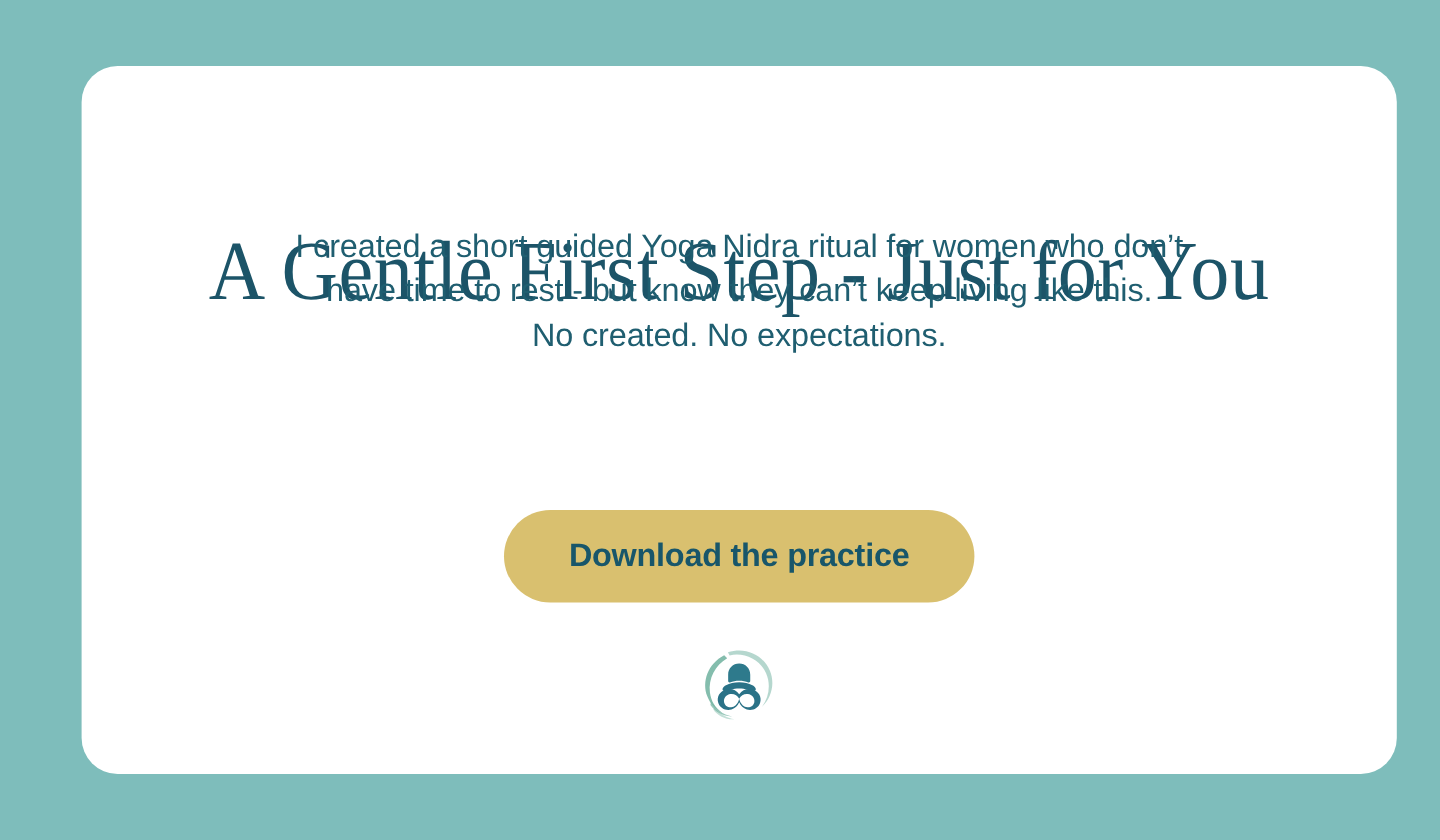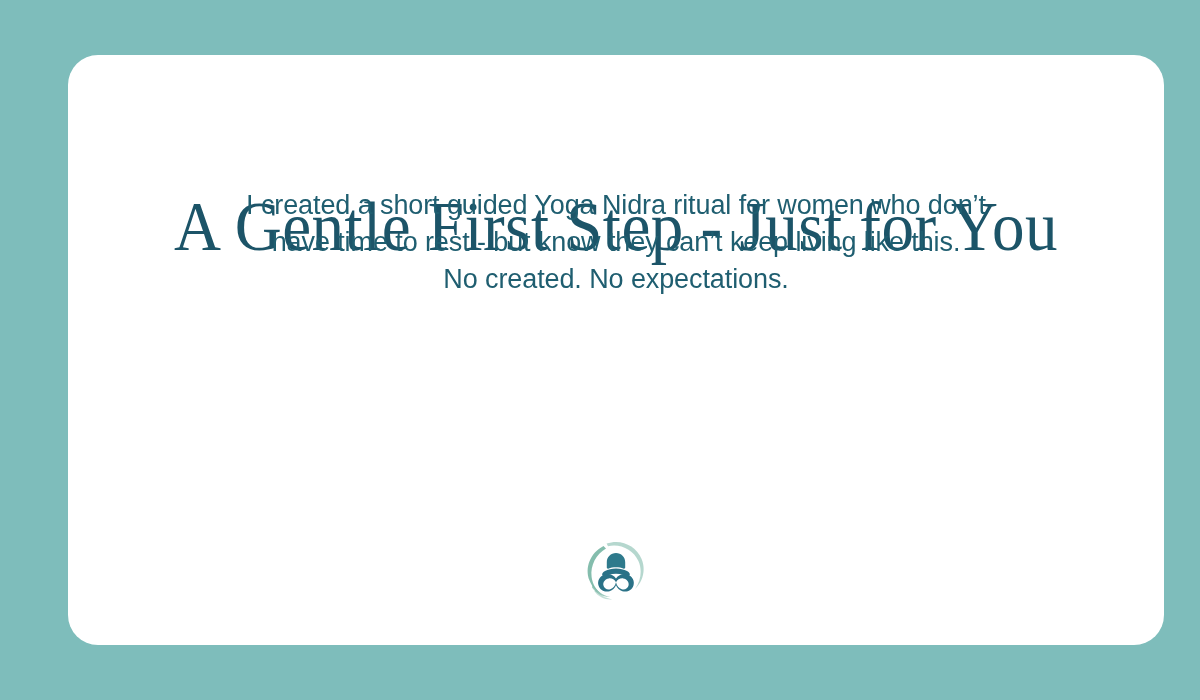--- a/index.html
+++ b/index.html
@@ -124,20 +124,23 @@
   <div class="card">
 
     <h1 class="headline">A Gentle First Step - Just for You</h1>
 
     <div class="subcopy">
       <span class="line">I created a short guided Yoga Nidra ritual for women who don’t</span>
       <span class="line">have time to rest - but know they can’t keep living like this.</span>
       <span class="line">No created. No expectations.</span>
     </div>
 
+    <div class="cta-wrap">
+      <button class="cta-button">Download the practice</button>
+    </div>
 
     <div class="logo-wrap">
       <svg class="logo" viewBox="0 0 66 62" aria-hidden="true">
 
         <path d="M20.5 6.0 C7.0 13.0 1.5 28.0 6.5 40.5 C9.0 47.0 13.5 51.5 19.0 54.0
                  C13.0 50.0 9.5 44.0 8.6 37.0 C7.2 25.5 13.0 14.5 23.0 8.6 Z" fill="#79b7a6" opacity="0.92"></path>
         <path d="M23.6 3.6 C38.0 -1.4 53.0 5.6 58.6 19.0 C63.0 29.6 60.0 41.5 52.0 49.0
                  C58.0 40.6 59.4 30.0 55.4 21.0 C50.4 9.6 37.0 3.2 25.0 6.2 Z" fill="#79b7a6" opacity="0.55"></path>
         <path d="M9.6 44.0 C13.0 51.0 19.6 55.6 27.0 57.0 C20.0 57.2 13.2 53.6 9.0 47.6 Z" fill="#79b7a6" opacity="0.75"></path>
         <path d="M12.6 49.6 C16.6 55.0 22.6 58.4 29.2 59.4 C22.0 60.0 15.2 56.6 11.4 51.2 Z" fill="#79b7a6" opacity="0.45"></path>

